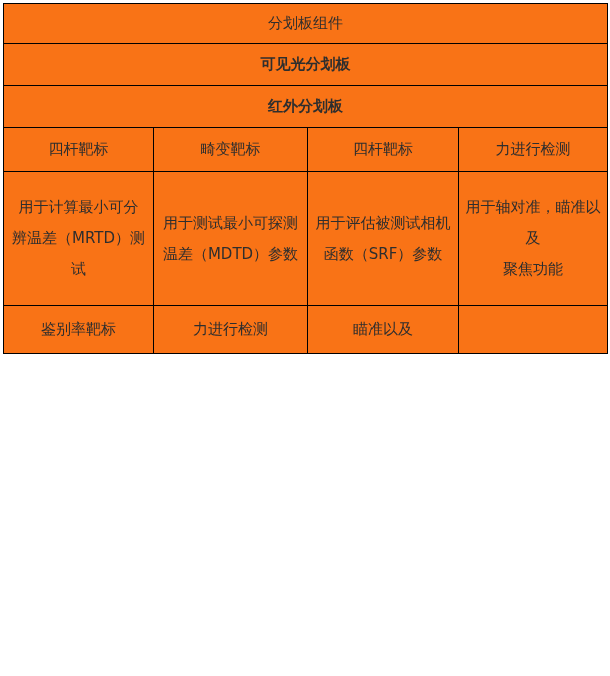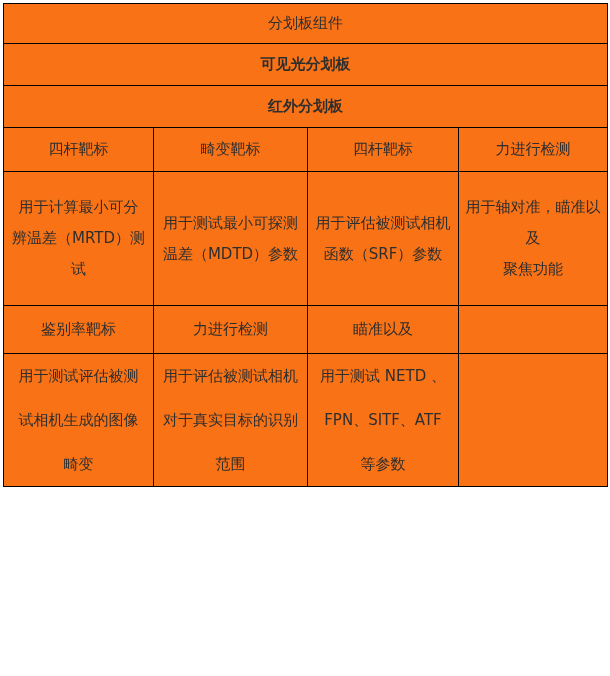--- a/index.html
+++ b/index.html
@@ -92,27 +92,15 @@
 聚焦功能</td>
     </tr>
 
     <tr class="r-names3">
       <td>鉴别率靶标</td>
       <td>力进行检测</td>
       <td>瞄准以及</td>
       <td></td>
     </tr>
 
-    <tr class="r-desc3">
-      <td>用于测试评估被测
-试相机生成的图像
-畸变</td>
-      <td>用于评估被测试相机
-对于真实目标的识别
-范围</td>
-      <td>用于测试 NETD 、
-FPN、SITF、ATF
-等参数</td>
-      <td></td>
-    </tr>
   </tbody>
     </table>
 </div>
 
 </body></html>

